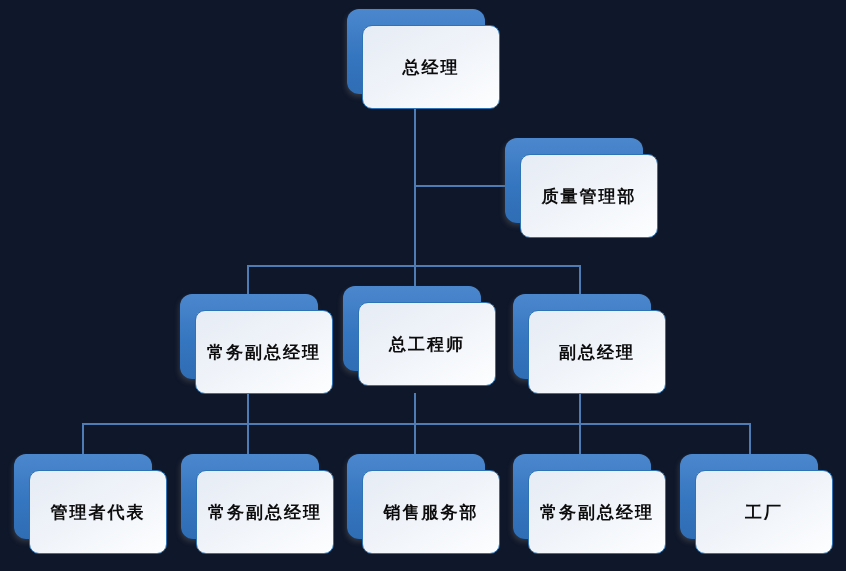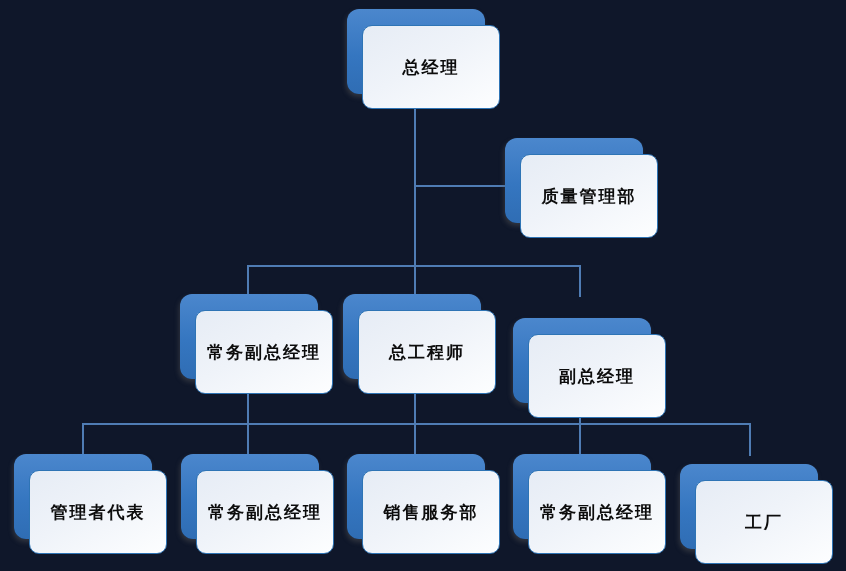--- a/index.html
+++ b/index.html
@@ -26,27 +26,27 @@
     box-sizing:border-box;
   }
   .node .label{
     font-size:17px;font-weight:700;color:#0c0c0c;
     letter-spacing:2px;white-space:nowrap;
   }
   
   .n-gm  {left:347px;top:9px;}
   .n-rep {left:505px;top:138px;}
   .n-evgm{left:180px;top:294px;}
-  .n-ce  {left:343px;top:294px;}
-  .n-vgm {left:513px;top:294px;margin-top:24px;}
+  .n-ce  {left:343px;top:286px;}
+  .n-vgm {left:513px;top:294px;}
   .n-d1  {left:14px; top:454px;}
   .n-d2  {left:181px;top:454px;}
   .n-d3  {left:347px;top:454px;}
   .n-d4  {left:513px;top:454px;}
-  .n-d5  {left:680px;top:464px;}
+  .n-d5  {left:680px;top:454px;}
   
   .line{position:absolute;background:#4f7cb4;}
   .l-trunk      {left:414px;top:108px;width:1.5px;height:158px;}
   .l-rep-branch {left:414px;top:185px;width:99px; height:1.5px;}
   .l-mid-h      {left:247px;top:265px;width:334px;height:1.5px;}
   .l-mid-d1     {left:247px;top:265px;width:1.5px;height:32px;}
   .l-mid-d2     {left:414px;top:265px;width:1.5px;height:32px;}
   .l-mid-d3     {left:579px;top:265px;width:1.5px;height:32px;}
   .l-low-v1     {left:247px;top:393px;width:1.5px;height:63px;}
   .l-low-v2     {left:414px;top:393px;width:1.5px;height:63px;}

